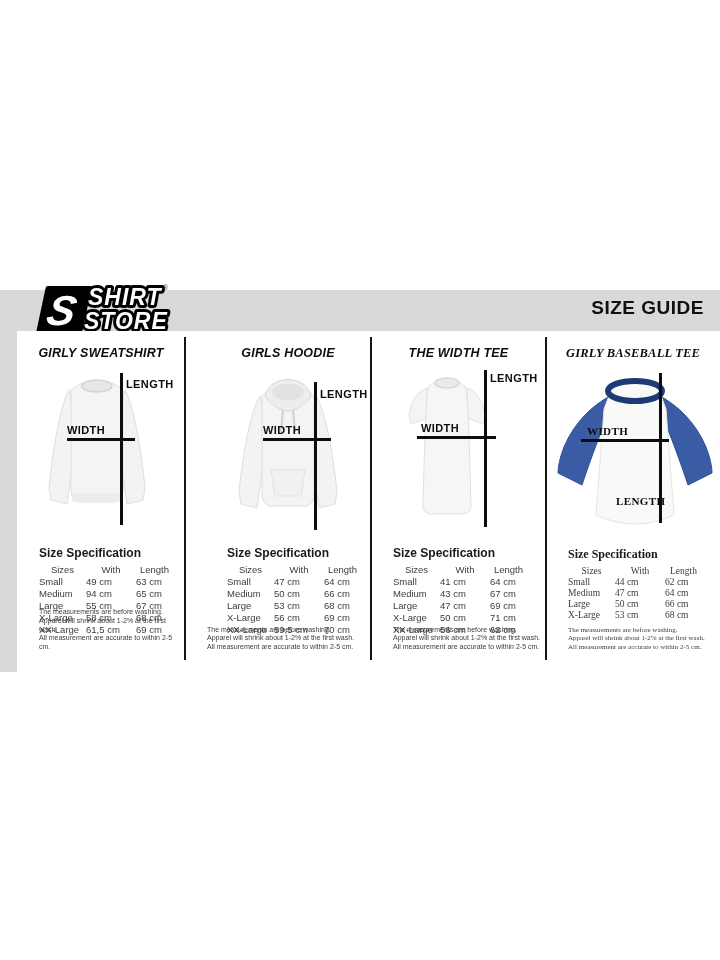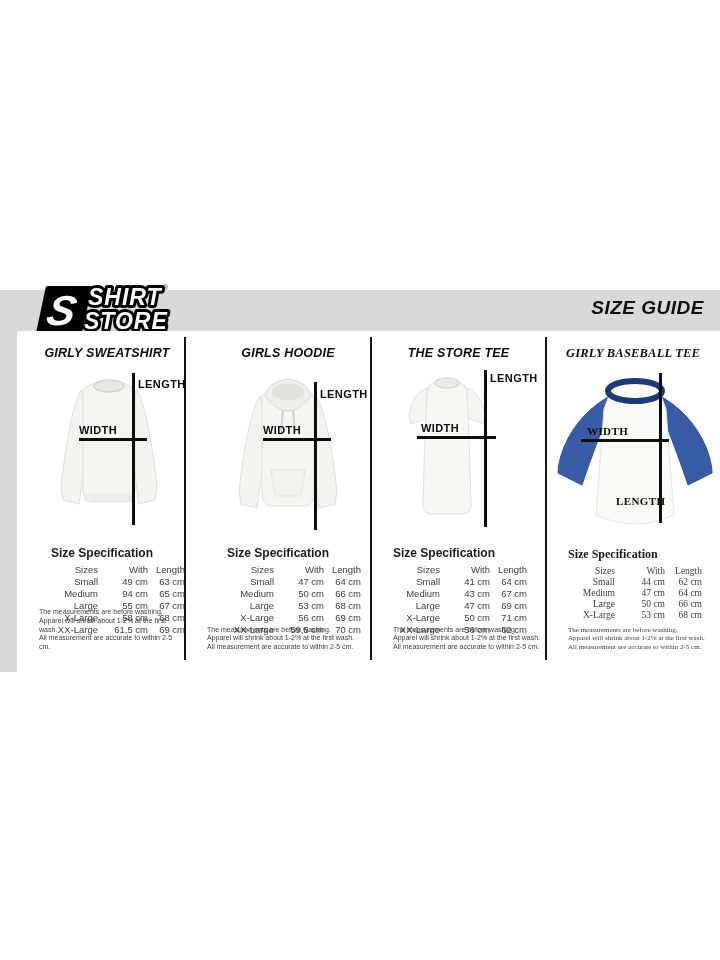--- a/index.html
+++ b/index.html
@@ -2,37 +2,37 @@
 <html><head>
 <meta charset="utf-8">
 <style>
   html,body{margin:0;padding:0;background:#fff;}
   .page{position:relative;width:720px;height:960px;background:#ffffff;overflow:hidden;
         font-family:"Liberation Sans",sans-serif;color:#111;}
   .band{position:absolute;left:0;top:290px;width:720px;height:41px;background:#d9d9d9;}
   .left-strip{position:absolute;left:0;top:331px;width:17px;height:341px;background:#d9d9d9;}
   .logo{position:absolute;left:32px;top:280px;width:140px;height:60px;}
   .size-guide-title{position:absolute;right:16px;top:297px;font-size:19px;font-weight:800;
-        font-style:italic;letter-spacing:.5px;color:#101010;text-align:right;}
+        letter-spacing:.5px;color:#101010;text-align:right;}
   .content{position:absolute;left:17px;top:331px;width:703px;height:341px;background:#fff;display:flex;}
   .divider{position:absolute;top:6px;width:1.5px;height:323px;background:#151515;}
   .col{position:relative;box-sizing:border-box;padding-top:15px;}
   .col-title{margin:0;text-align:center;font-size:12.5px;font-weight:800;font-style:italic;
         letter-spacing:.2px;color:#0d0d0d;}
   .image-area{position:relative;margin-top:6px;height:168px;}
   .garment{position:absolute;left:0;top:0;}
   .vline{position:absolute;width:3px;background:#0d0d0d;}
   .hline{position:absolute;height:3px;background:#0d0d0d;}
   .mlabel{position:absolute;font-size:11px;font-weight:700;letter-spacing:.4px;color:#0d0d0d;
         white-space:nowrap;}
   .spec{margin:12px 0 0 22px;}
   .spec-heading{margin:0 0 3px 0;font-size:12px;font-weight:700;color:#1a1a1a;}
   table.sizes{border-collapse:collapse;width:134px;font-size:9.5px;color:#3c3c3c;}
-  table.sizes th{font-weight:400;text-align:right;padding:.5px 0;margin-left:15px;}
-  table.sizes td{padding:.5px 0;text-align:right;}
+  table.sizes th{font-weight:400;text-align:center;padding:.5px 0;margin-left:15px;}
+  table.sizes td{padding:.5px 0;}
   table.sizes th:nth-child(1),table.sizes td:nth-child(1){width:47px;}
   table.sizes th:nth-child(2),table.sizes td:nth-child(2){width:50px;}
   table.sizes th:nth-child(3),table.sizes td:nth-child(3){width:37px;}
   .disclaimer{position:absolute;left:22px;bottom:20px;font-size:7px;line-height:8.8px;color:#3c3c3c;}
 </style>
 </head>
 <body>
 
 <div class="page">
 
@@ -51,21 +51,21 @@
     </svg>
   </div>
 
   <div class="size-guide-title">SIZE GUIDE</div>
 
   <div class="content">
     <div class="divider" style="left:167px;"></div>
     <div class="divider" style="left:353px;"></div>
     <div class="divider" style="left:528px;"></div>
 
-    <section class="col" style="flex:0 0 168px;padding-left:12px;">
+    <section class="col" style="flex:0 0 168px;">
       <h2 class="col-title">GIRLY SWEATSHIRT</h2>
       <div class="image-area">
         <svg class="garment" width="168" height="168" viewBox="0 0 168 168">
           <path d="M52,24 C44,38 36,80 32,122 L34,134 L50,138 L56,96 L58,50 Z" fill="#f3f3f1" stroke="#dededc" stroke-width="1"></path>
           <path d="M108,24 C116,38 124,80 128,122 L126,134 L110,138 L104,96 L102,50 Z" fill="#f3f3f1" stroke="#dededc" stroke-width="1"></path>
           <path d="M54,24 C66,12 94,12 106,24 L106,124 Q106,134 98,136 L62,136 Q54,134 54,124 Z" fill="#f4f4f2" stroke="#dededc" stroke-width="1"></path>
           <rect x="55" y="127" width="50" height="9" rx="3" fill="#ececea"></rect>
           <ellipse cx="80" cy="20" rx="15" ry="6" fill="#e7e7e5" stroke="#d4d4d2" stroke-width="1.5"></ellipse>
         </svg>
         <div class="vline" style="left:103px;top:7px;height:152px;"></div>
@@ -177,21 +177,21 @@
         </table>
       </div>
       <div class="disclaimer">
         <div>The measurements are before washing.</div>
         <div>Apparel will shrink about 1-2% at the first wash.</div>
         <div>All measurement are accurate to within 2-5 cm.</div>
       </div>
     </section>
 
     <section class="col" style="flex:0 0 175px;">
-      <h2 class="col-title">THE STORE TEE</h2>
+      <h2 class="col-title">THE WIDTH TEE</h2>
       <div class="image-area">
         <svg class="garment" width="175" height="168" viewBox="0 0 175 168">
           <path d="M56,22 C46,26 40,34 38,50 L40,58 L56,52 Z" fill="#f4f4f2" stroke="#e0e0de" stroke-width="1"></path>
           <path d="M96,22 C106,26 112,34 114,50 L112,58 L96,52 Z" fill="#f4f4f2" stroke="#e0e0de" stroke-width="1"></path>
           <path d="M58,20 C66,12 86,12 94,20 L96,28 C98,60 99,100 100,140 Q100,147 92,148 L60,148 Q52,147 52,140 C53,100 54,60 56,28 Z" fill="#f6f6f4" stroke="#e0e0de" stroke-width="1"></path>
           <ellipse cx="76" cy="17" rx="12" ry="5" fill="#eaeae8" stroke="#d8d8d6" stroke-width="1.5"></ellipse>
         </svg>
         <div class="vline" style="left:113px;top:4px;height:157px;"></div>
         <div class="hline" style="left:46px;top:70px;width:79px;"></div>
         <div class="mlabel" style="left:50px;top:56px;">WIDTH</div>

